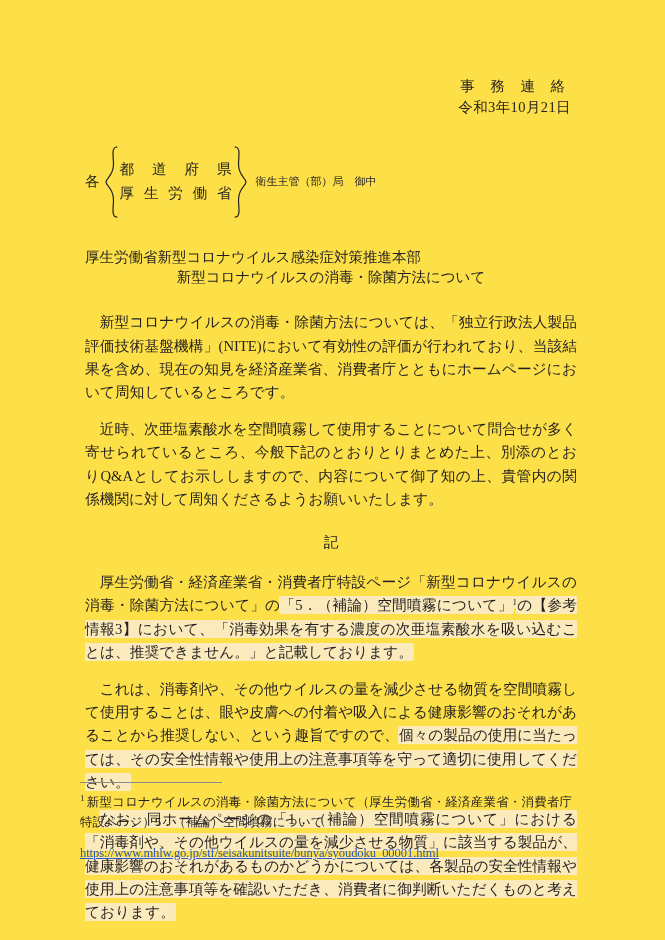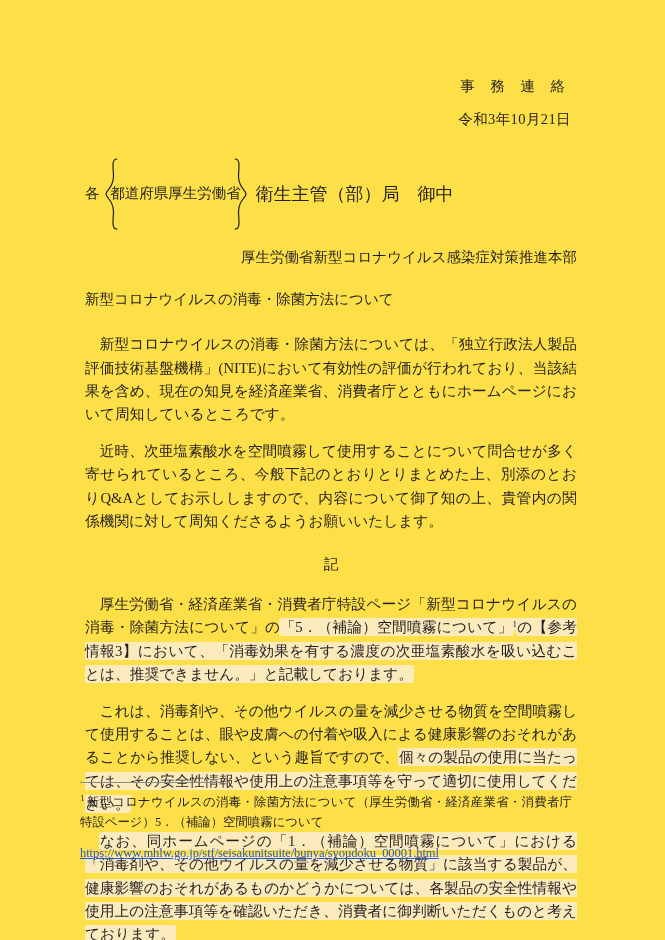--- a/index.html
+++ b/index.html
@@ -29,21 +29,21 @@
   
   .doc-kind {
     margin-top: 78px;
     text-align: right;
     font-size: 14.5px;
     letter-spacing: 6px;
     padding-right: 6px;
     line-height: 1.2;
   }
   .doc-date {
-    margin-top: 16px;
+    margin-top: 4px;
     text-align: right;
     font-size: 14.5px;
     padding-right: 6px;
     line-height: 1.2;
     letter-spacing: 0.4px;
   }
 
   
   .addressee {
     margin-top: 28px;
@@ -60,47 +60,47 @@
     font-size: 14px;
     line-height: 1;
     display: inline-block;
     width: 16px;
     text-align: center;
     color: #231f20;
   }
   .brace svg { display: block; }
   .addr-rows {
     display: flex;
-    flex-direction: row;
+    flex-direction: column;
     justify-content: center;
     font-size: 14.5px;
     line-height: 1.62;
     width: 112px;
   }
   .addr-row {
     white-space: nowrap;
     text-align: justify;
     text-align-last: justify;
   }
   .addr-tail {
-    font-size: 18px;
+    font-size: 11px;
     margin-left: 8px;
     white-space: nowrap;
   }
 
   
   .sender {
-    margin-top: 16px;
-    text-align: right;
+    margin-top: 28px;
+    text-align: left;
     font-size: 14.5px;
     line-height: 1.4;
     padding-right: 0px;
   }
   .doc-title {
-    margin-top: 22px;
+    text-align: center;
     font-size: 14.5px;
     line-height: 1.4;
   }
 
   
   .body-block { margin-top: 24px; }
   p.para {
     margin: 0 0 0 0;
     font-size: 14.7px;
     line-height: 1.58;

